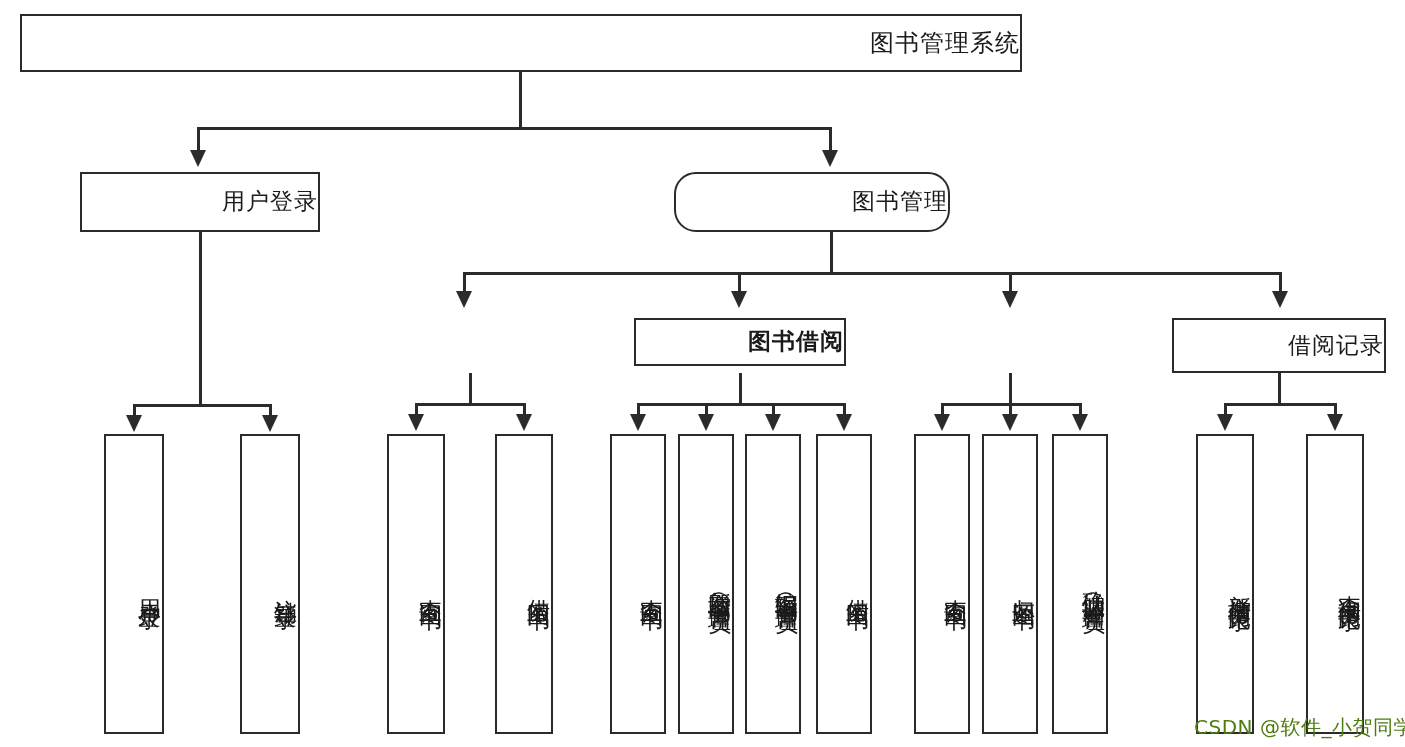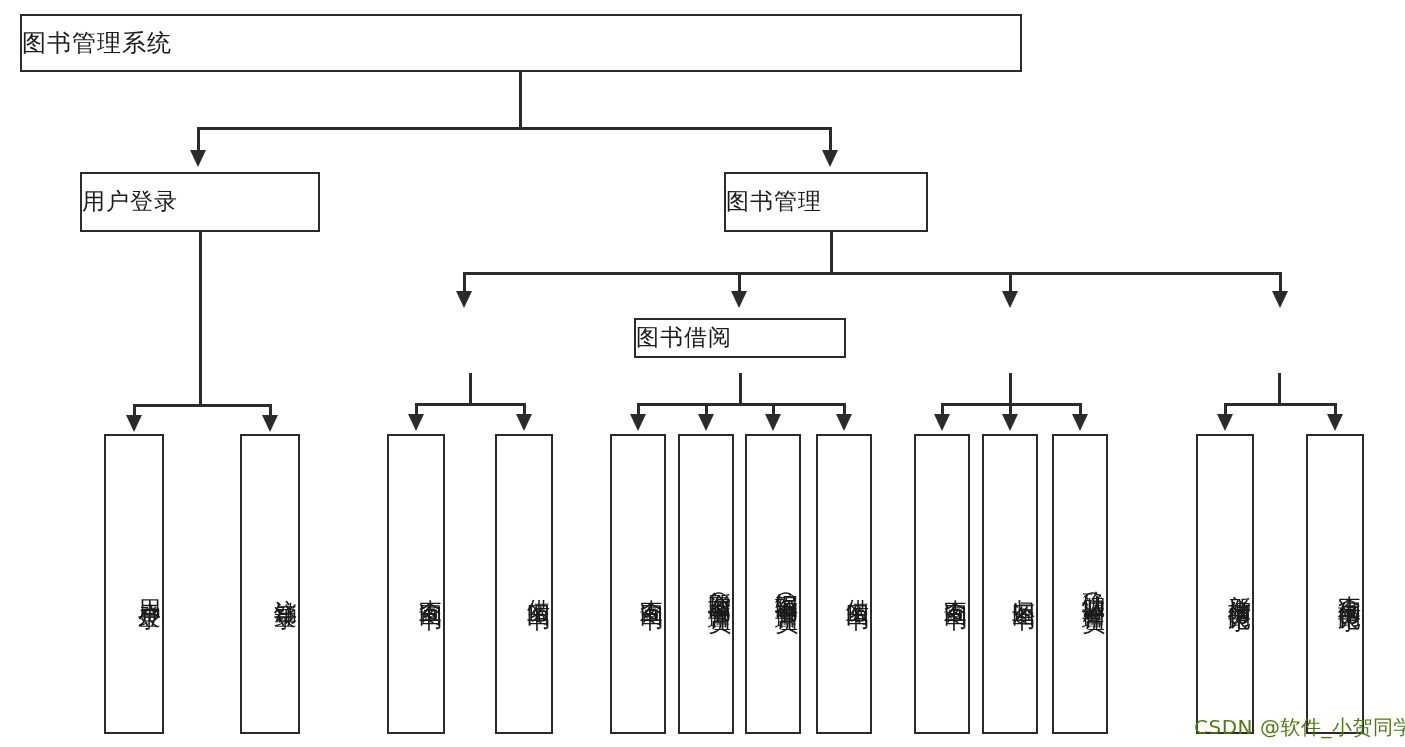--- a/index.html
+++ b/index.html
@@ -17,21 +17,21 @@
     background: #ffffff;
     overflow: hidden;
   }
   .node {
     position: absolute;
     box-sizing: border-box;
     border: 2.5px solid #2b2b2b;
     background: #ffffff;
     display: flex;
     align-items: center;
-    justify-content: flex-start;
+    justify-content: flex-end;
     color: #1a1a1a;
   }
   .node-h {
     font-size: 23px;
     letter-spacing: 1px;
     line-height: 1.1;
   }
   .node-root {
     font-size: 24px;
   }
@@ -91,21 +91,21 @@
   <div class="conn vline" style="left:197px; top:127px; width:2.5px; height:26px;"></div>
   <div class="arrow" style="left:190px; top:150px;"></div>
 
   <div class="conn vline" style="left:829px; top:127px; width:2.5px; height:26px;"></div>
   <div class="arrow" style="left:822px; top:150px;"></div>
 
   <div class="node node-h" style="left:80px; top:172px; width:240px; height:60px;">
     <span>用户登录</span>
   </div>
 
-  <div class="node node-h" style="left:724px; top:172px; width:204px; height:60px;">
+  <div class="node node-h" style="left:674px; top:172px; width:276px; height:60px;border-radius:22px;">
     <span>图书管理</span>
   </div>
 
   <div class="conn vline" style="left:199px; top:232px; width:2.5px; height:174px;"></div>
   <div class="conn hline" style="left:133px; top:404px; width:136px; height:2.5px;"></div>
   <div class="conn vline" style="left:133px; top:404px; width:2.5px; height:16px;"></div>
   <div class="arrow" style="left:126px; top:415px;"></div>
   <div class="conn vline" style="left:269px; top:404px; width:2.5px; height:16px;"></div>
   <div class="arrow" style="left:262px; top:415px;"></div>
 
@@ -124,22 +124,25 @@
 
   <div class="conn vline" style="left:738px; top:272px; width:2.5px; height:22px;"></div>
   <div class="arrow" style="left:731px; top:291px;"></div>
 
   <div class="conn vline" style="left:1009px; top:272px; width:2.5px; height:22px;"></div>
   <div class="arrow" style="left:1002px; top:291px;"></div>
 
   <div class="conn vline" style="left:1279px; top:272px; width:2.5px; height:22px;"></div>
   <div class="arrow" style="left:1272px; top:291px;"></div>
 
-  <div class="node node-h" style="left:634px; top:318px; width:212px; height:40px;">
+  <div class="node node-h" style="left:634px; top:318px; width:212px; height:48px;font-weight:bold;">
     <span>图书借阅</span>
+  </div>
+  <div class="node node-h" style="left:1172px; top:318px; width:214px; height:55px;">
+    <span>借阅记录</span>
   </div>
 
   <div class="conn vline" style="left:469px; top:373px; width:2.5px; height:32px;"></div>
   <div class="conn hline" style="left:415px; top:403px; width:110px; height:2.5px;"></div>
   <div class="conn vline" style="left:415px; top:403px; width:2.5px; height:14px;"></div>
   <div class="arrow" style="left:408px; top:414px;"></div>
   <div class="conn vline" style="left:523px; top:403px; width:2.5px; height:14px;"></div>
   <div class="arrow" style="left:516px; top:414px;"></div>
 
   <div class="node node-v" style="left:387px; top:434px; width:58px; height:300px;">

